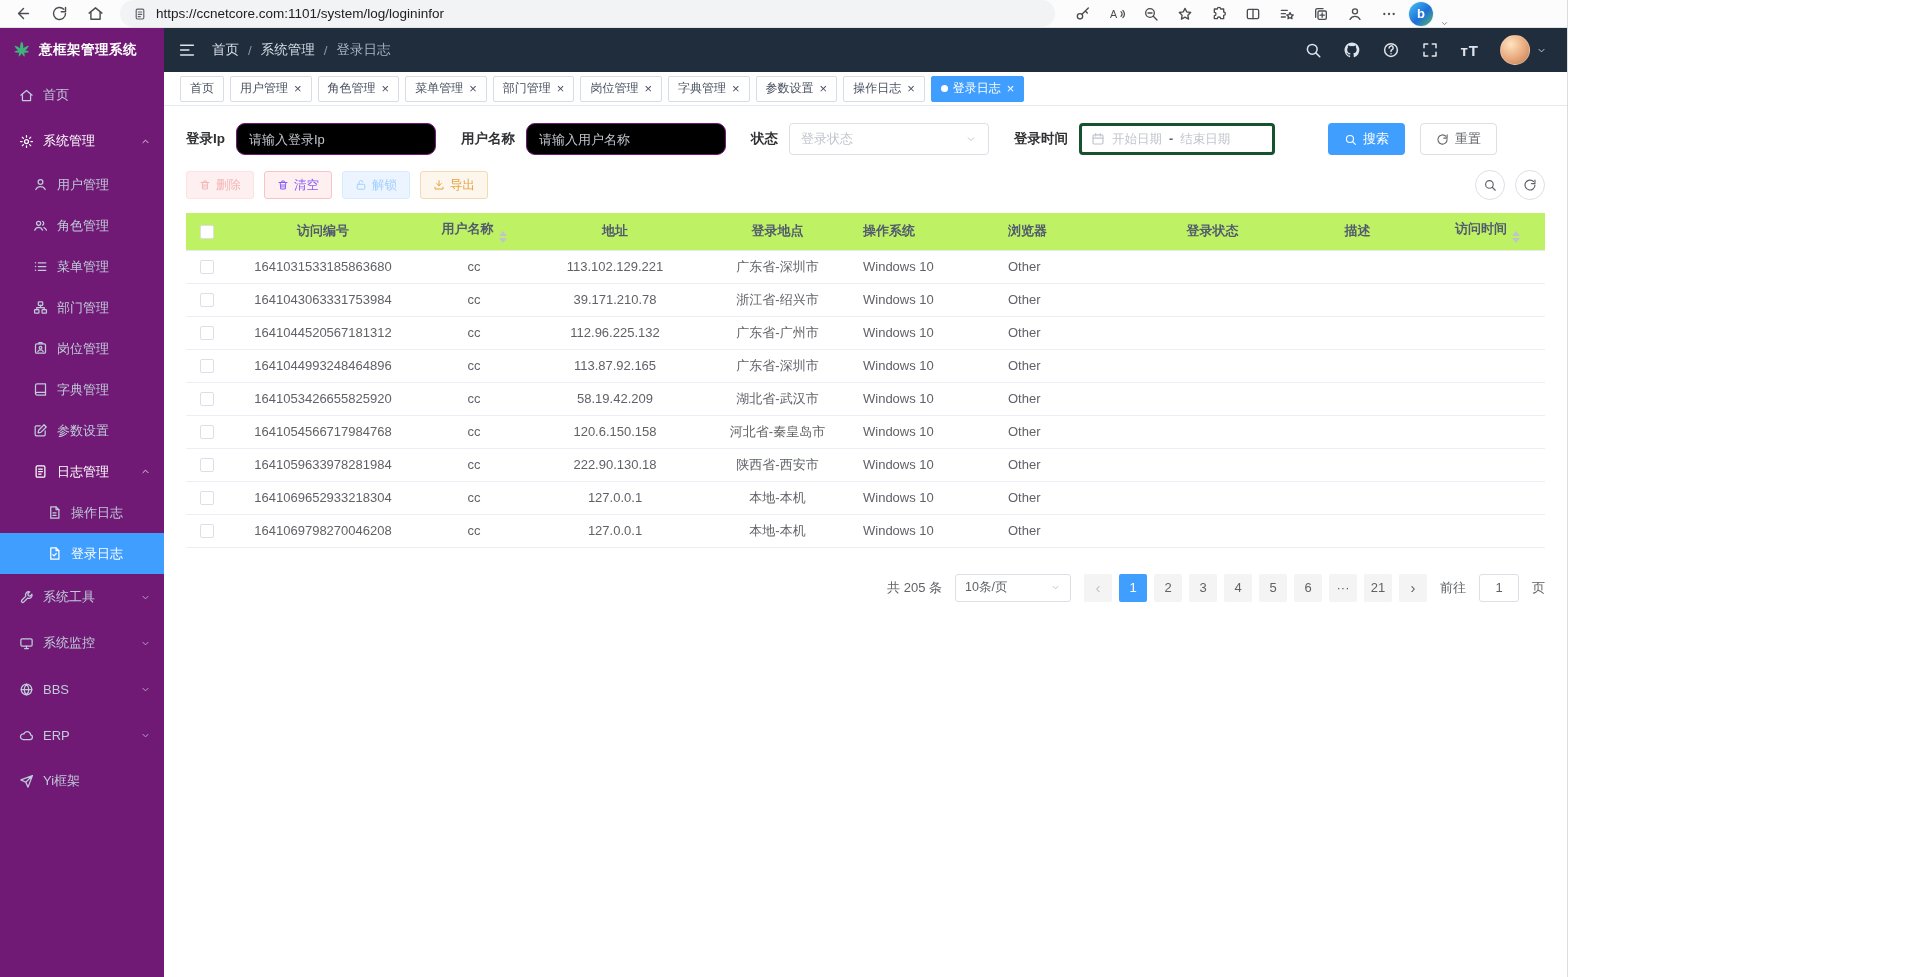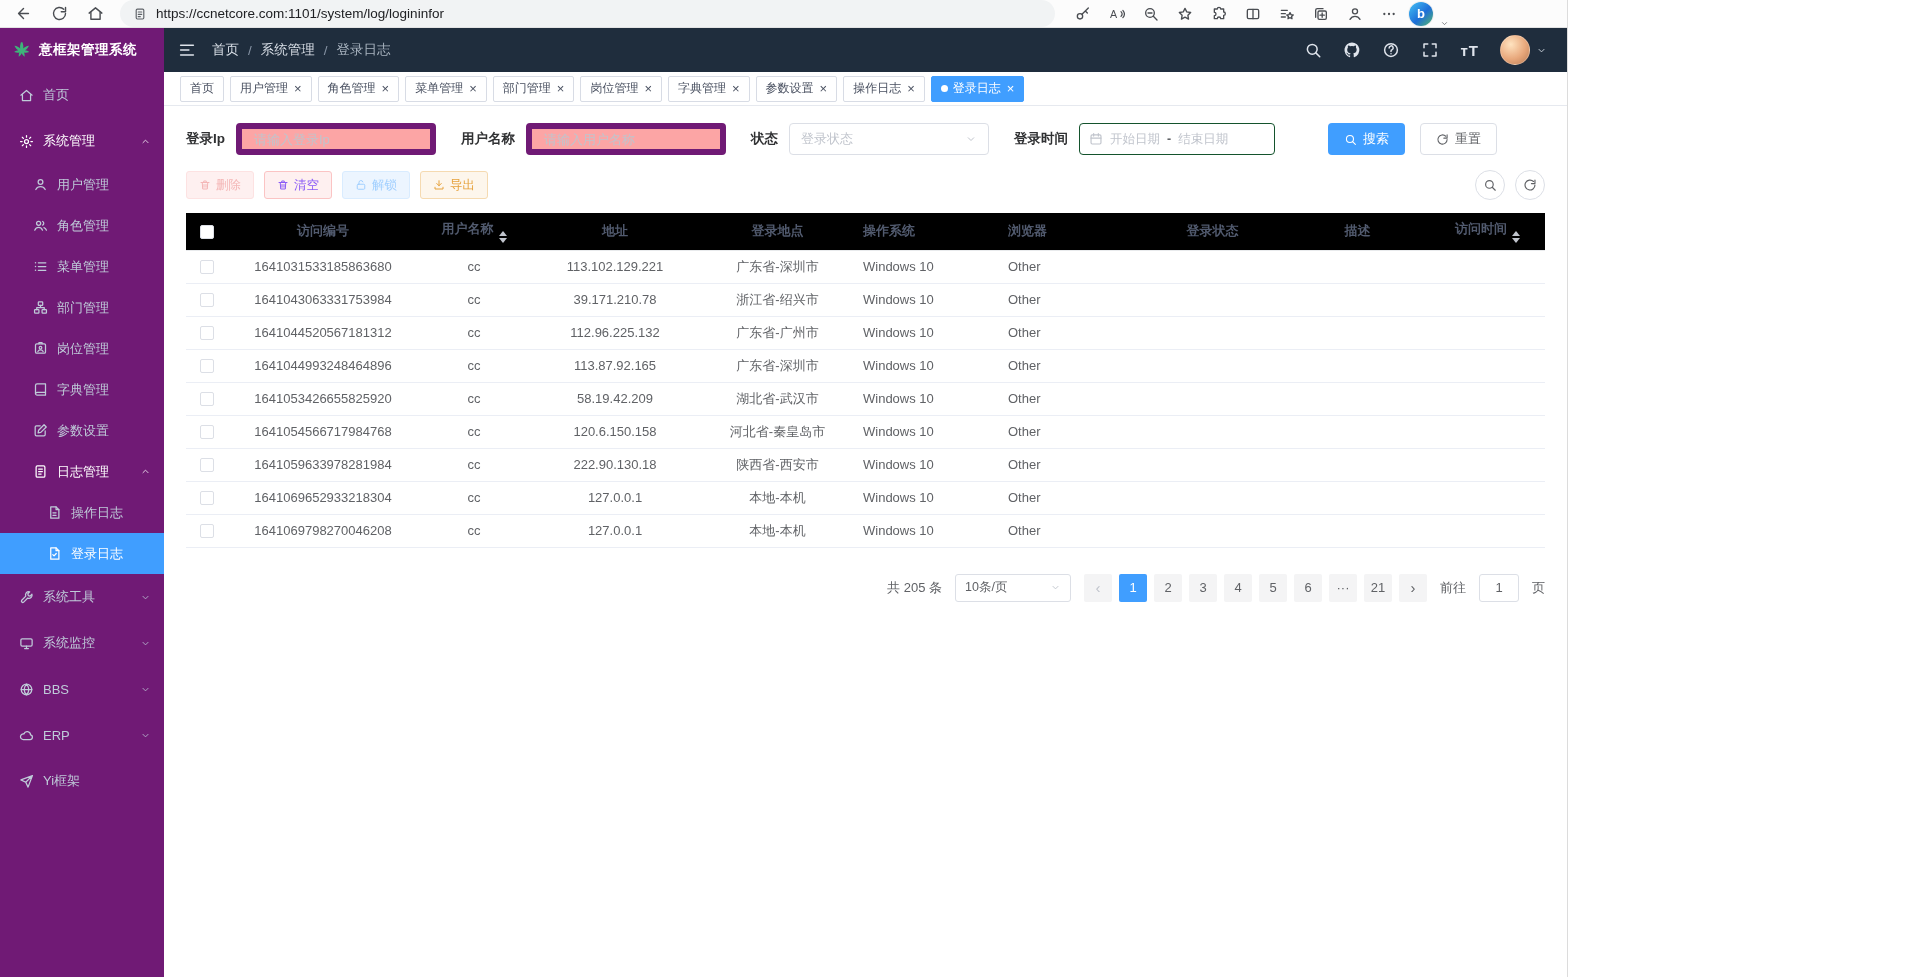--- a/index.html
+++ b/index.html
@@ -63,47 +63,47 @@
 .tab{height:26px;display:inline-flex;align-items:center;gap:5px;padding:0 9px;border:1px solid #d8dce5;background:#fff;color:#495060;font-size:12px;cursor:pointer;border-radius:2px;white-space:nowrap}
 .tab-close{font-size:13px;line-height:1;margin-left:1px;cursor:pointer}
 .tab.active{background:#409eff;border-color:#409eff;color:#fff}
 .tab-dot{width:7px;height:7px;background:#fff;border-radius:50%}
 
 
 .content{flex:1;background:#fff;padding:17px 0 0 22px;min-height:0;display:flex;flex-direction:column}
 .filter-row{display:flex;align-items:center;flex:none}
 .f-group{display:flex;align-items:center;margin-right:25px}
 .f-label{font-size:13.5px;font-weight:bold;color:#303133;margin-right:11px;white-space:nowrap}
-.f-input{width:200px;height:32px;border:6px solid #701a75;border-radius:4px;padding:0 12px;font-size:13px;color:#606266;background:#fca5a5}
+.f-input{width:200px;height:32px;border:1px solid #701a75;border-radius:9px;padding:0 12px;font-size:13px;color:#606266;background:#000000}
 .f-input::placeholder{color:#c0c4cc}
 .f-select{width:200px;height:32px;border:1px solid #dcdfe6;border-radius:4px;display:flex;align-items:center;justify-content:space-between;padding:0 11px;cursor:pointer;background:#fff}
 .f-select .ph{font-size:13px;color:#c0c4cc}
 .sel-caret{width:12px;height:12px;color:#c0c4cc}
-.f-date{width:196px;height:32px;border:1px solid #14532d;border-radius:4px;display:flex;align-items:center;padding:0 9px;gap:7px;background:#fff;cursor:pointer}
+.f-date{width:196px;height:32px;border:3px solid #14532d;border-radius:4px;display:flex;align-items:center;padding:0 9px;gap:7px;background:#fff;cursor:pointer}
 .f-date .ic{width:14px;height:14px;color:#c0c4cc}
 .f-date .ph{font-size:12.5px;color:#c0c4cc;white-space:nowrap}
 .d-sep{color:#606266;font-size:12.5px;font-weight:bold}
 .btn{height:32px;display:inline-flex;align-items:center;gap:6px;padding:0 15px;border-radius:4px;font-size:13px;border:1px solid transparent}
 .btn .ic{width:13px;height:13px}
 .btn-primary{background:#409eff;color:#fff;margin-left:28px}
 .btn-default{background:#fff;border-color:#dcdfe6;color:#606266;margin-left:15px}
 
 .toolbar-row{display:flex;align-items:center;gap:10px;margin-top:15px;flex:none;width:1359px}
 .tbtn{height:28px;display:inline-flex;align-items:center;gap:5px;padding:0 12px;border-radius:3px;font-size:12.5px;border:1px solid transparent}
 .tbtn .ic{width:12px;height:12px}
 .tbtn-danger-disabled{background:#fef0f0;border-color:#fde2e2;color:#f4b6b6;cursor:not-allowed}
 .tbtn-danger{background:#fef0f0;border-color:#fbc4c4;color:#8b5cf6}
 .tbtn-primary-disabled{background:#ecf5ff;border-color:#d9ecff;color:#a0cfff;cursor:not-allowed}
 .tbtn-warning{background:#fdf6ec;border-color:#f5dab1;color:#e6a23c}
 .toolbar-right{margin-left:auto;display:flex;gap:10px}
 .cbtn{width:30px;height:30px;border-radius:50%;border:1px solid #dcdfe6;background:#fff;color:#606266;display:flex;align-items:center;justify-content:center}
 .cbtn .ic{width:14px;height:14px}
 
 .data-table{margin-top:13px;border-collapse:collapse;table-layout:fixed;width:1359px;font-size:13px;flex:none}
-.data-table th{height:37px;font-weight:bold;color:#515a6e;border-bottom:1px solid #e8eaec;background:#000000;padding:0 8px;white-space:nowrap}
+.data-table th{height:37px;font-weight:bold;color:#515a6e;border-bottom:1px solid #e8eaec;background:#bef264;padding:0 8px;white-space:nowrap}
 .data-table td{height:33px;color:#606266;border-bottom:1px solid #ebeef5;padding:0 8px;white-space:nowrap;overflow:hidden}
 .a-center{text-align:center}
 .a-left{text-align:left}
 .checkbox{width:14px;height:14px;border:1px solid #dcdfe6;border-radius:2px;display:inline-block;vertical-align:middle;background:#fff;cursor:pointer}
 .sorter{display:inline-flex;flex-direction:column;margin-left:5px;vertical-align:-3px;cursor:pointer}
 .sorter i{display:block;width:0;height:0;border:4px solid transparent}
 .sorter .cu{border-bottom:5px solid #c0c4cc;border-top:0;margin-bottom:2px}
 .sorter .cd{border-top:5px solid #c0c4cc;border-bottom:0}
 
 .pagination{display:flex;align-items:center;justify-content:flex-end;gap:13px;margin-top:26px;font-size:13px;color:#606266;width:1359px}

